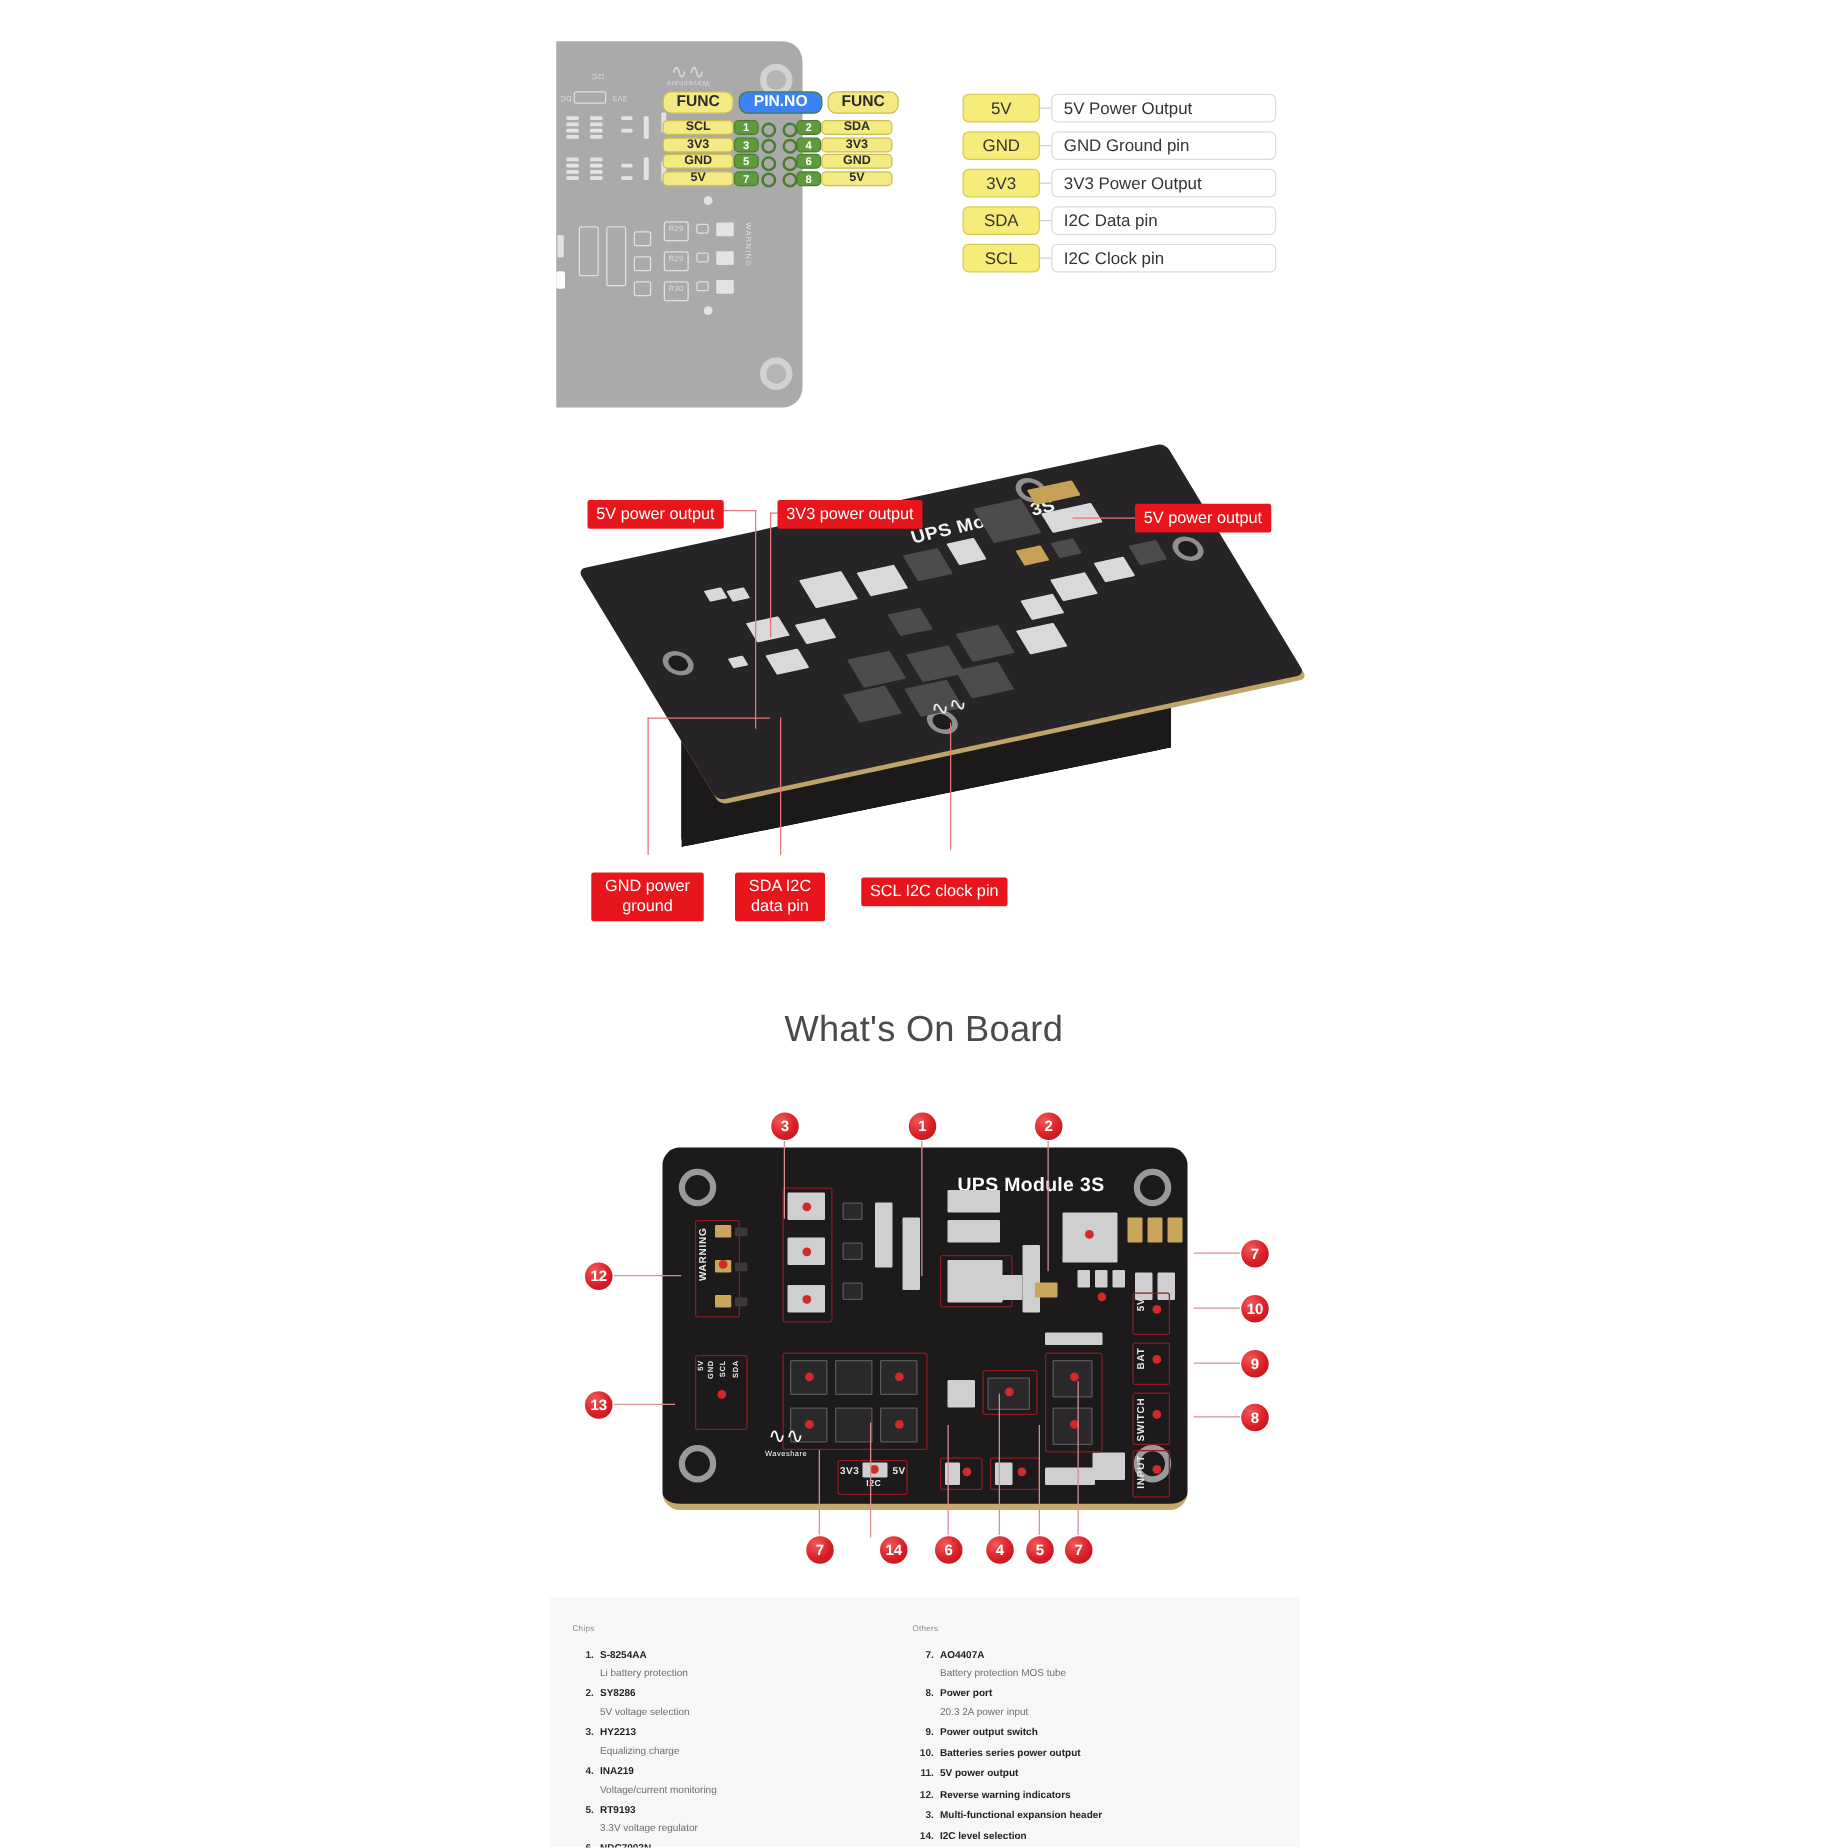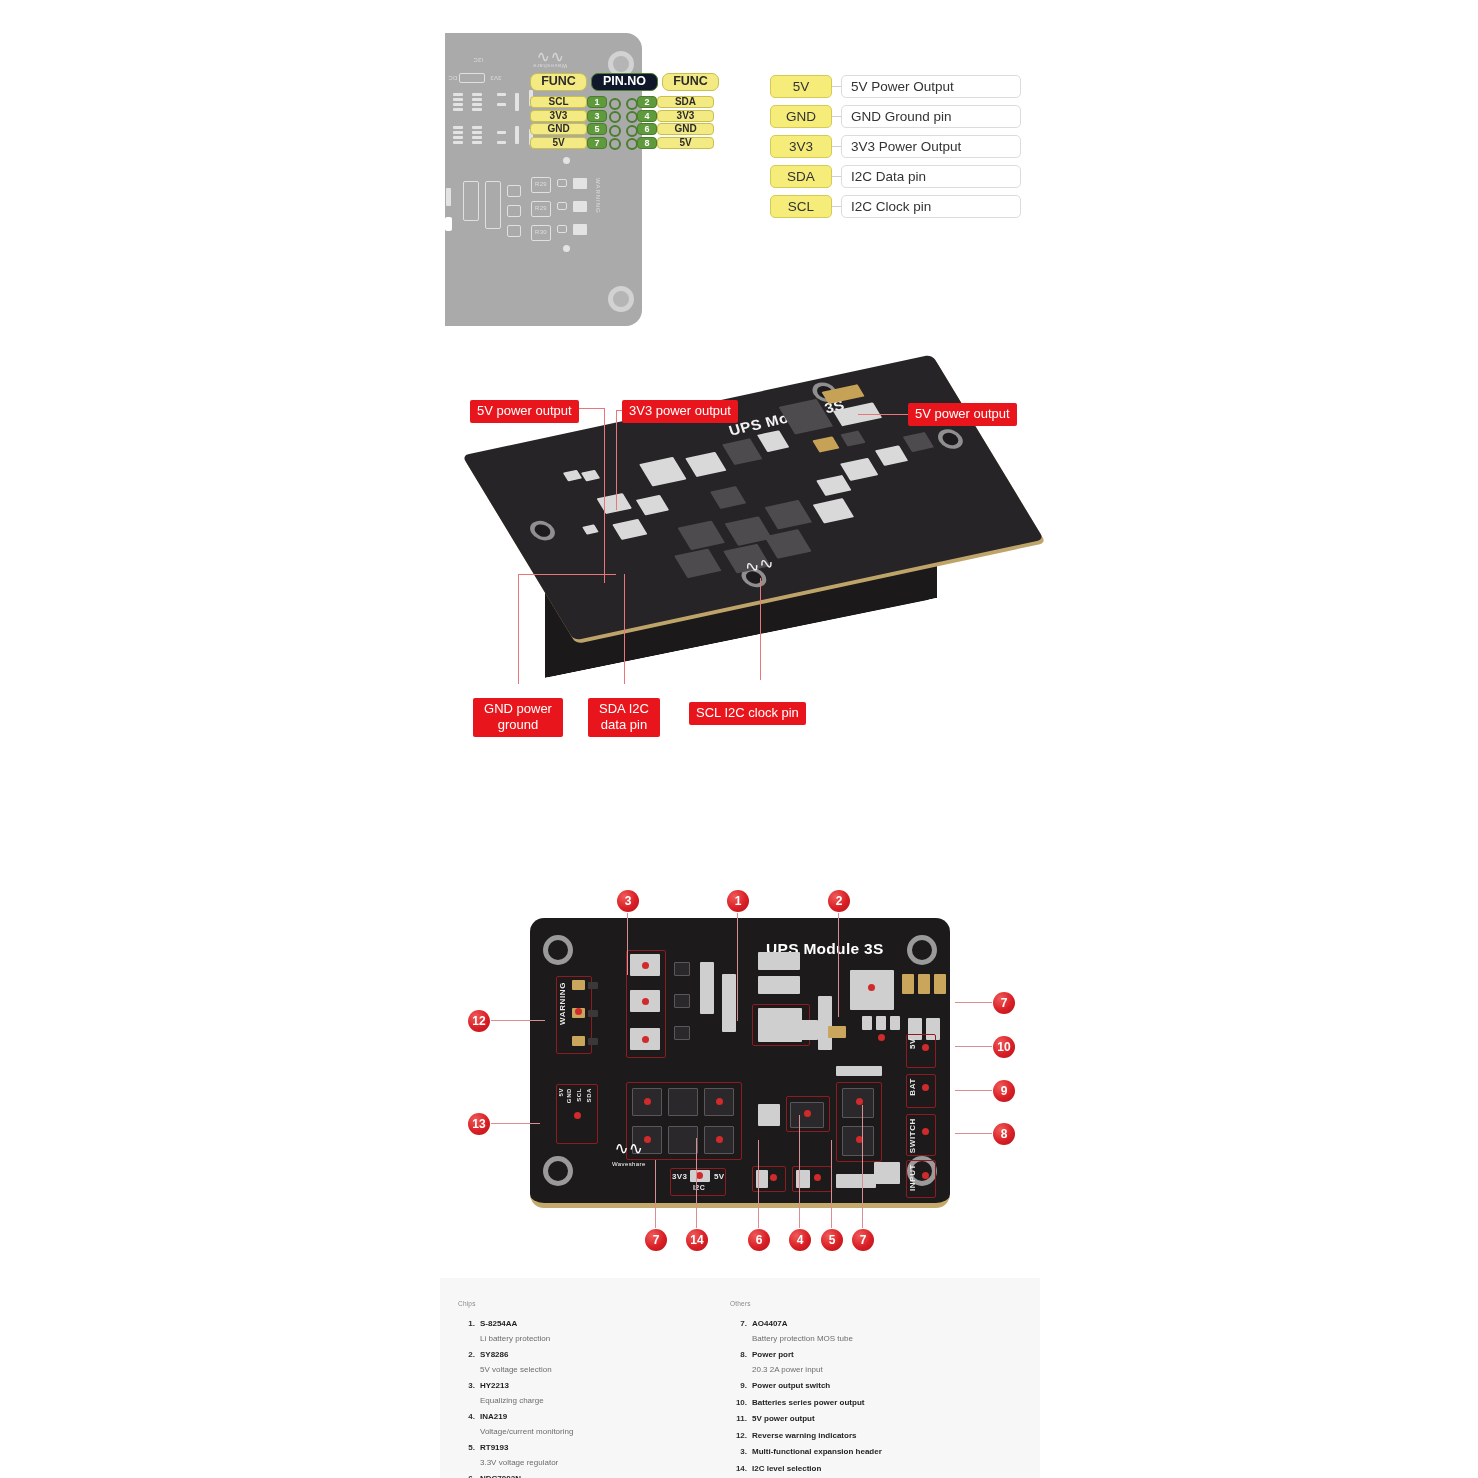--- a/index.html
+++ b/index.html
@@ -85,21 +85,21 @@
     background: #f3ea83;
     color: #2b2b2b;
     font-size: 12.5px;
     font-weight: 700;
     text-align: center;
     padding: 2px 0 3px;
     line-height: 11px;
   }
   .tag.w-func { width: 57px; }
   .tag.green {
-    background: #0f172a; border-color: #4b7d2e; color: #ffffff;
+    background: #3b82f6; border-color: #4b7d2e; color: #ffffff;
   }
   .tag.w-pin { width: 67px; }
   .pin-rows { margin-top: 5px; }
   .pin-row { display: flex; align-items: center; gap: 0px; height: 12px; margin-bottom: 1.5px; }
   .cellf {
     width: 57px; font-size: 10px; font-weight: 700;
     border: 1.4px solid #c9bf4e; background: #f3ea83;
     border-radius: 4px; text-align: center; color: #2b2b2b;
     line-height: 10px; height: 12px;
   }
@@ -508,20 +508,21 @@
     <div class="rlabel" id="cal-5v-left" style="left:30px; top:22px;">5V power output</div>
     <div class="rlabel" id="cal-3v3" style="left:182px; top:22px;">3V3 power output</div>
     <div class="rlabel" id="cal-5v-right" style="left:468px; top:25px;">5V power output</div>
     <div class="rlabel" id="cal-gnd" style="left:33px; top:320px; width:90px;">GND power
 ground</div>
     <div class="rlabel" id="cal-sda" style="left:148px; top:320px; width:72px;">SDA I2C
 data pin</div>
     <div class="rlabel" id="cal-scl" style="left:249px; top:324px;">SCL I2C clock pin</div>
   </div>
 
+  <div class="section-title" id="title-board">What's On Board</div>
 
   <div id="board-figure">
     <div class="pcb-flat">
       <div class="title">UPS Module 3S</div>
       <div class="mh tl"></div>
       <div class="mh tr"></div>
       <div class="mh bl"></div>
       <div class="mh br"></div>
 
       <div class="hl" style="left:26px; top:58px; width:36px; height:78px;"></div>
@@ -656,21 +657,21 @@
   <div class="badge" style="left:617px; top:890px;">3</div>
   <div class="badge" style="left:727px; top:890px;">1</div>
   <div class="badge" style="left:828px; top:890px;">2</div>
   <div class="badge" style="left:993px; top:992px;">7</div>
   <div class="badge" style="left:993px; top:1036px;">10</div>
   <div class="badge" style="left:993px; top:1080px;">9</div>
   <div class="badge" style="left:993px; top:1123px;">8</div>
   <div class="badge" style="left:468px; top:1010px;">12</div>
   <div class="badge" style="left:468px; top:1113px;">13</div>
   <div class="badge" style="left:645px; top:1229px;">7</div>
-  <div class="badge" style="left:686px; top:1229px;">14</div>
+  <div class="badge" style="left:704px; top:1229px;">14</div>
   <div class="badge" style="left:748px; top:1229px;">6</div>
   <div class="badge" style="left:789px; top:1229px;">4</div>
   <div class="badge" style="left:821px; top:1229px;">5</div>
   <div class="badge" style="left:852px; top:1229px;">7</div>
 
   <div id="legend-panel">
 
     <div class="legend-col" id="legend-chips">
       <div class="legend-head">Chips</div>
 

